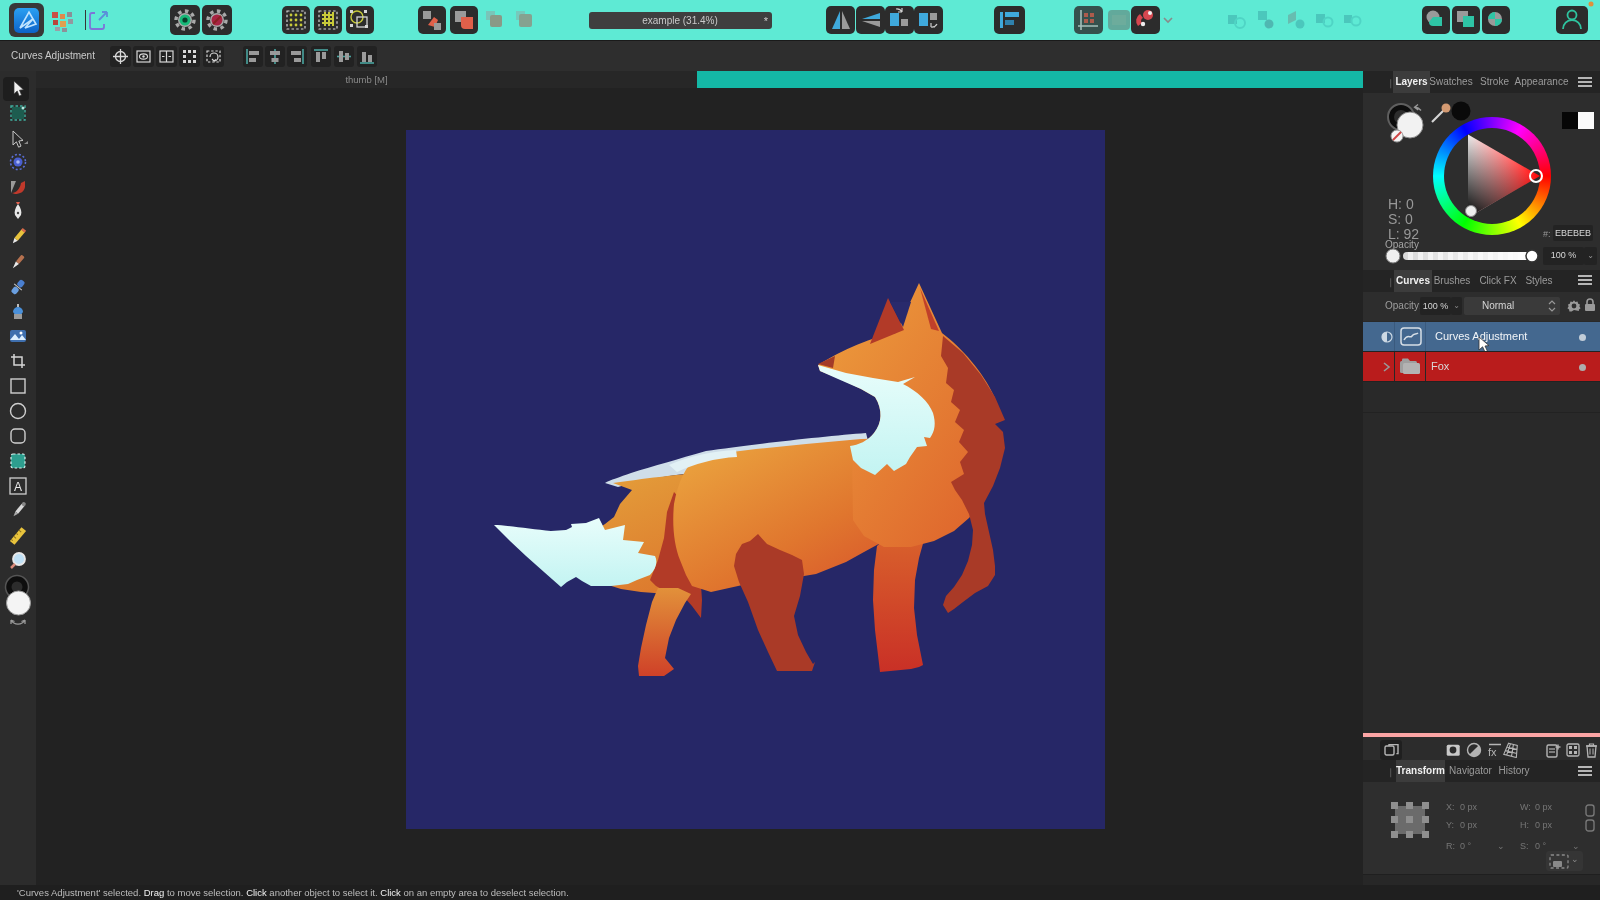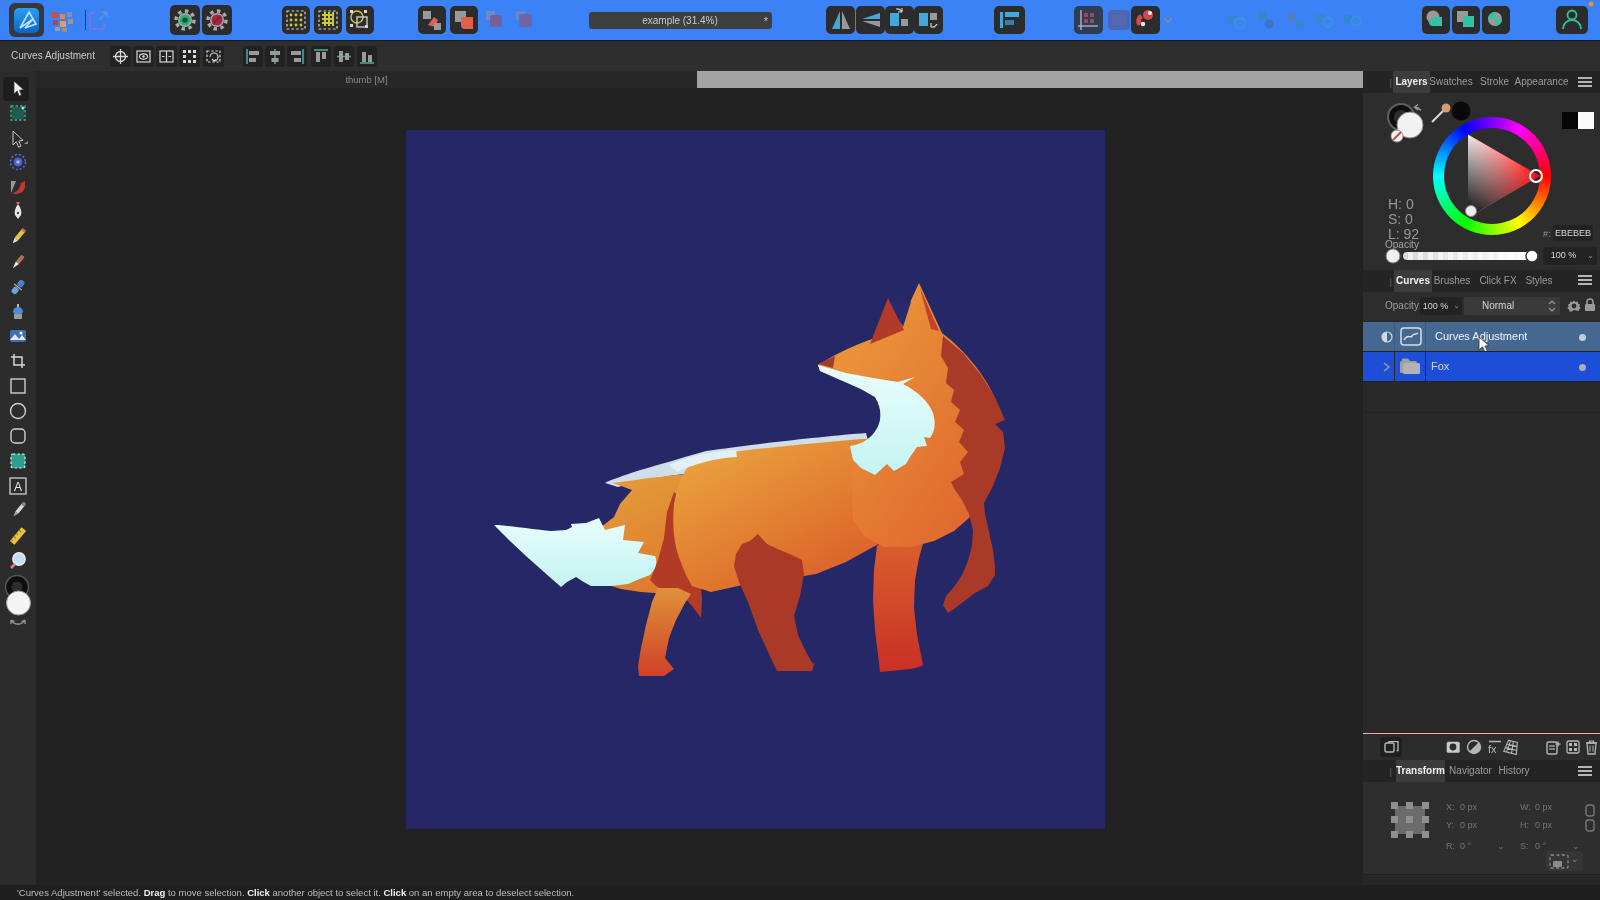--- a/index.html
+++ b/index.html
@@ -1,26 +1,26 @@
 <!DOCTYPE html>
 <html><head><meta charset="utf-8">
 <style>
 html,body{margin:0;padding:0;background:#222;width:1600px;height:900px;overflow:hidden;
 font-family:"Liberation Sans",sans-serif;}
 #app{position:relative;width:1600px;height:900px;background:#222}
 .abs{position:absolute}
-#topbar{left:0;top:0;width:1600px;height:40px;background:#3b82f6}
+#topbar{left:0;top:0;width:1600px;height:40px;background:#5eead4}
 #toolbar2{left:0;top:40px;width:1600px;height:31px;background:#2e2e2e;border-top:1px solid #1a1a1a;box-sizing:border-box}
 #leftbar{left:0;top:71px;width:36px;height:814px;background:#2c2c2c}
-#tabbar{left:36px;top:71px;width:1327px;height:17px;background:#a3a3a3}
+#tabbar{left:36px;top:71px;width:1327px;height:17px;background:#14b8a6}
 .doctab{position:absolute;top:0;height:17px;color:#8a8a8a;font-size:9.5px;text-align:center;line-height:17px}
 #canvas{left:36px;top:88px;width:1320px;height:797px;background:#222}
 #rightpanel{left:1363px;top:71px;width:237px;height:814px;background:#2d2d2d}
 #statusbar{left:0;top:885px;width:1600px;height:15px;background:#1f1f1f;color:#bdbdbd;font-size:9.5px;line-height:15px}
-#statusbar b{color:#f2f2f2;font-weight:bold}
+#statusbar b{color:#f2f2f2;font-weight:normal}
 .sep2{position:absolute;top:47px;width:1px;height:18px;background:#404040}
 .ptabs{position:absolute;left:0;width:237px;height:22px;background:#242424}
 .ptab{position:absolute;top:0;height:22px;font-size:10px;color:#9b9b9b;text-align:center;line-height:22px;white-space:nowrap}
 .ptab.act{background:#3c3c3c;color:#f0f0f0;font-weight:bold}
 .grip{position:absolute;left:24px;top:7px;color:#666;font-size:9px;letter-spacing:1px}
 .ham{position:absolute;right:7px;width:16px}
 .ldot{position:absolute;right:14px;top:12px;width:7px;height:7px;border-radius:50%;background:#aeaeae}
 .dim{color:#767676}
 </style></head>
 <body>
@@ -516,40 +516,40 @@
           </svg>
     <div class="abs" style="left:62px;top:0;width:1px;height:29px;background:#3a5a7e"></div>
     <div class="abs" style="left:72px;top:8px;font-size:11px;color:#f2f5f8">Curves Adjustment</div>
     <div class="ldot" style="background:#c2cdd8"></div>
     <svg class="abs" style="left:115px;top:14px" width="13" height="18">
             <path d="M1,1 L1,14 L4.6,10.8 L7,16 L9.4,15 L7,10 L11,9.6 Z" fill="#fff" stroke="#333" stroke-width="0.8"></path>
           </svg>
   </div>
   <div class="abs" style="left:0;top:30px;width:237px;height:1px;background:#222"></div>
 
-  <div class="abs" style="left:0;top:31px;width:237px;height:29px;background:#1d4ed8">
+  <div class="abs" style="left:0;top:31px;width:237px;height:29px;background:#b91c1c">
     <svg class="abs" style="left:19px;top:10px" width="9" height="10">
             <path d="M2,1 L7,5 L2,9" fill="none" stroke="#9a9a9a" stroke-width="1.6"></path>
           </svg>
     <div class="abs" style="left:31px;top:0;width:1px;height:29px;background:#272727"></div>
     <svg class="abs" style="left:36px;top:6px" width="22" height="17">
             <rect x="1" y="3" width="17" height="12" rx="1.5" fill="#9f9f9f"></rect>
             <path d="M3,3 v-1.5 a1,1 0 0 1 1,-1 h5 l2,2.5" fill="#9f9f9f"></path>
             <rect x="4" y="5" width="17" height="11" rx="1.5" fill="#b3b3b3"></rect>
           </svg>
     <div class="abs" style="left:62px;top:0;width:1px;height:29px;background:#272727"></div>
     <div class="abs" style="left:68px;top:8px;font-size:11px;color:#d9d9d9">Fox</div>
     <div class="ldot"></div>
   </div>
   <div class="abs" style="left:0;top:60px;width:237px;height:1px;background:#222"></div>
 
   <div class="abs" style="left:0;top:91px;width:237px;height:1px;background:#222"></div>
 </div>
 
-<div class="abs" style="left:0;top:662px;width:237px;height:27px;background:#2c2c2c;border-top:1px solid #fca5a5;box-sizing:border-box">
+<div class="abs" style="left:0;top:662px;width:237px;height:27px;background:#2c2c2c;border-top:4px solid #fca5a5;box-sizing:border-box">
   <div class="abs" style="left:17px;top:3px;width:22px;height:20px;background:#1f1f1f;border-radius:3px"></div>
   <svg class="abs" style="left:21px;top:6px" width="15" height="14">
           <rect x="1" y="3" width="9" height="9" rx="1.5" fill="none" stroke="#b5b5b5" stroke-width="1.4"></rect>
           <path d="M5,3 v-1.4 h9 v9 h-1.6" fill="none" stroke="#b5b5b5" stroke-width="1.4"></path>
         </svg>
   <svg class="abs" style="left:83px;top:6px" width="15" height="14">
           <rect x="0.7" y="1.7" width="13" height="11" rx="1.5" fill="#c9c9c9"></rect>
           <circle cx="7" cy="7" r="3.4" fill="#2c2c2c"></circle>
         </svg>
   <svg class="abs" style="left:103px;top:5px" width="16" height="16">

